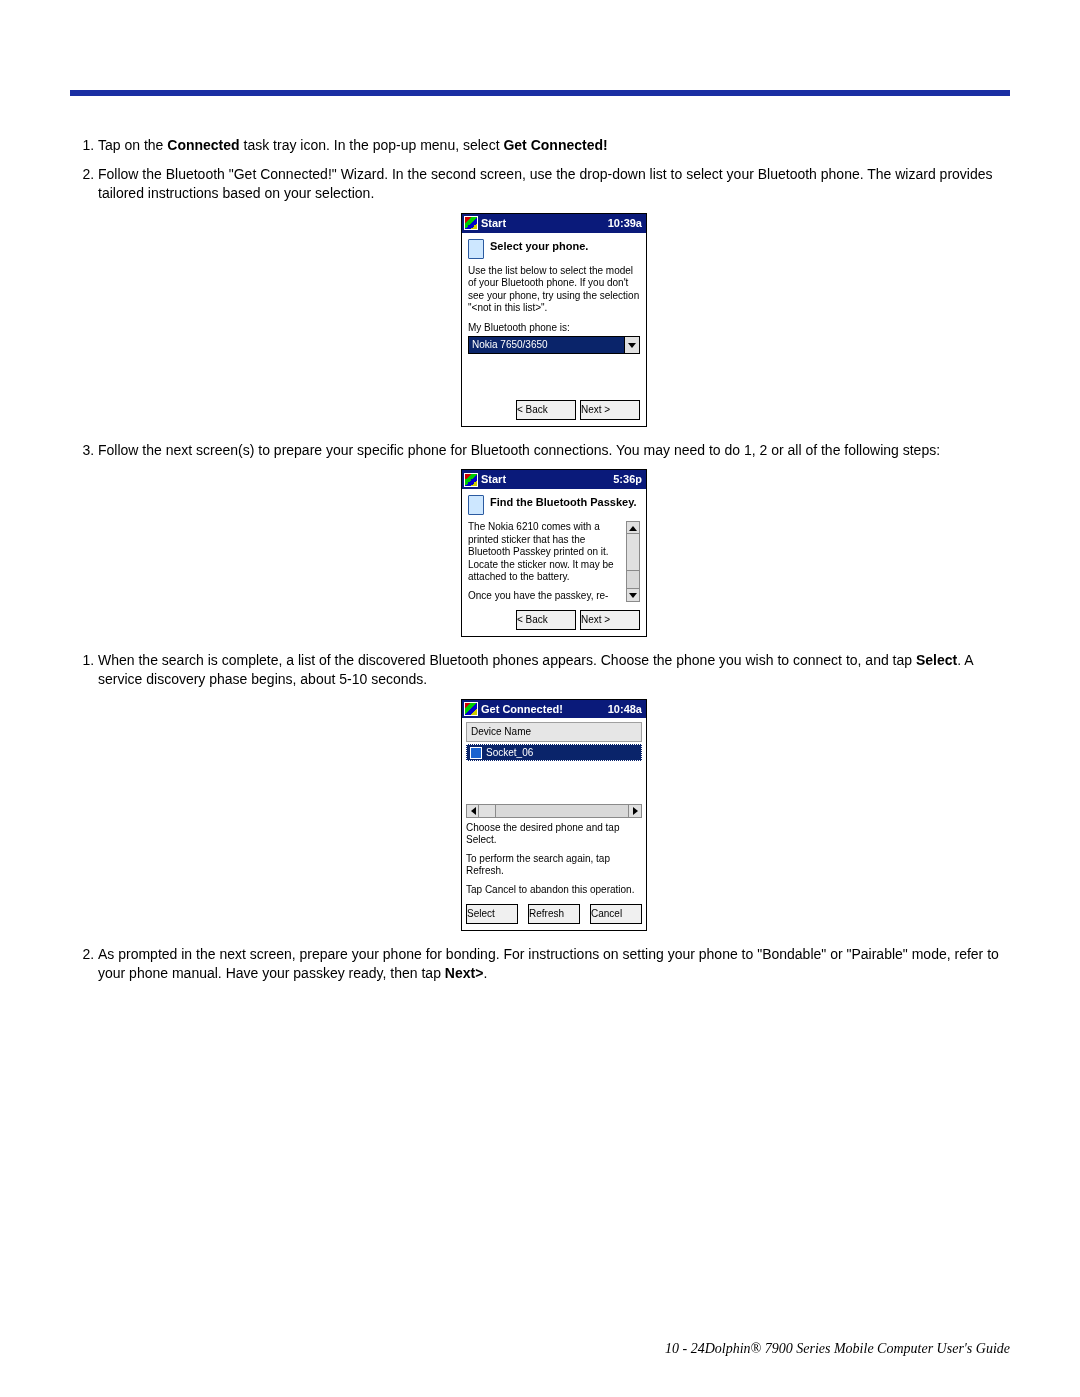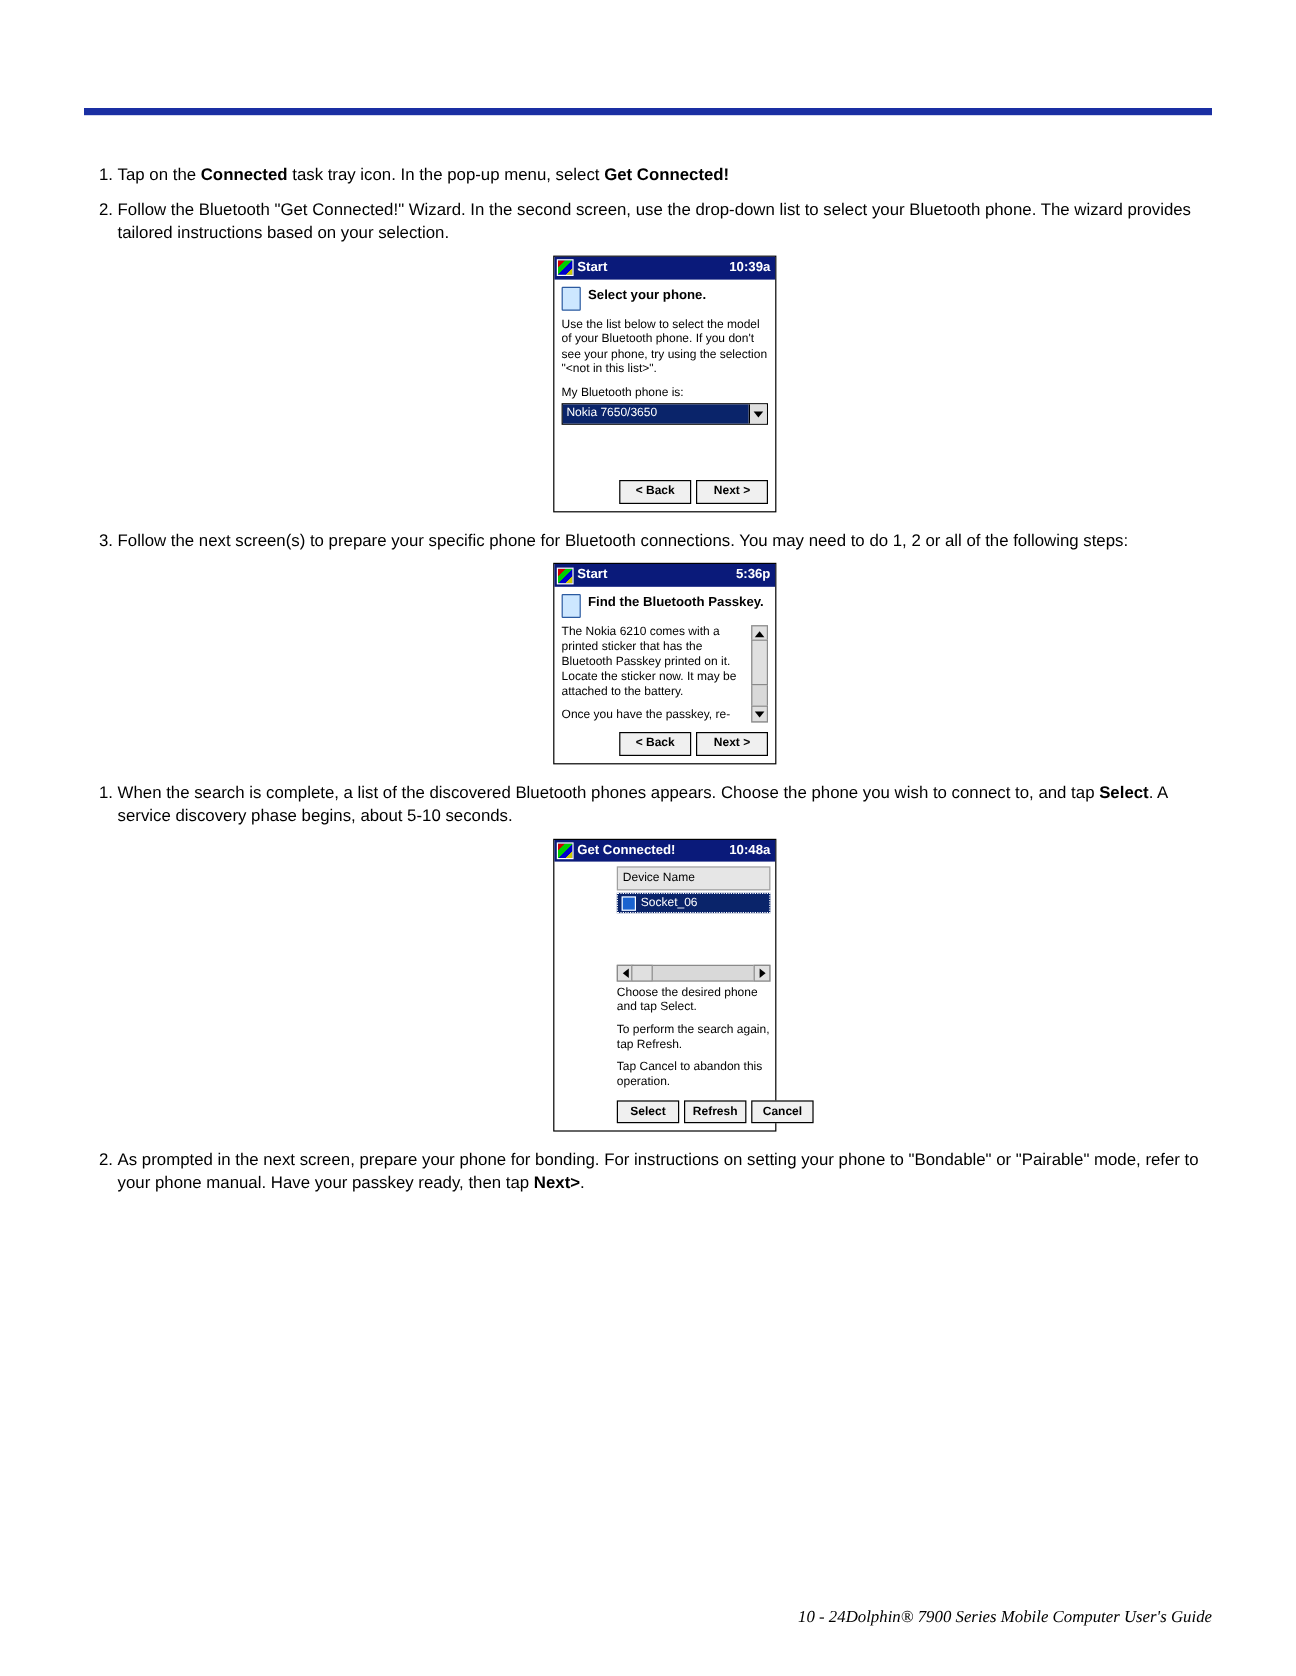--- a/index.html
+++ b/index.html
@@ -149,23 +149,21 @@
     gap: 4px;
     margin-top: 46px;
   }
   .pda-buttonbar.compact { margin-top: 8px; }
   .pda-btn {
     border: 1px solid #000;
     background: #f0f0f0;
     font-size: 10px;
     padding: 2px 0;
     min-width: 58px;
-    text-align: center;
     font-family: Tahoma, Arial, sans-serif;
-    font-weight: bold;
   }
   .pda-btn.small { min-width: 50px; }
   
   .scroll-row {
     display: flex;
   }
   .scroll-content {
     flex: 1;
   }
   .vscroll {
@@ -349,21 +347,21 @@
 
       
       <div class="pda figure">
         <div class="pda-titlebar">
           <div class="pda-title-left">
             <span class="flag-icon"></span>
             <span>Get Connected!</span>
           </div>
           <span>10:48a</span>
         </div>
-        <div class="pda-body" style="padding:4px 4px 6px 4px;margin-left:48px;">
+        <div class="pda-body" style="padding:4px 4px 6px 4px;">
           <div class="table-hdr">Device Name</div>
           <div class="list-area">
             <div class="table-row">
               <span class="bt-chip"></span>
               <span>Socket_06</span>
             </div>
           </div>
           <div class="hscroll">
             <div class="arrow">
                 <div class="tri-left"></div>

